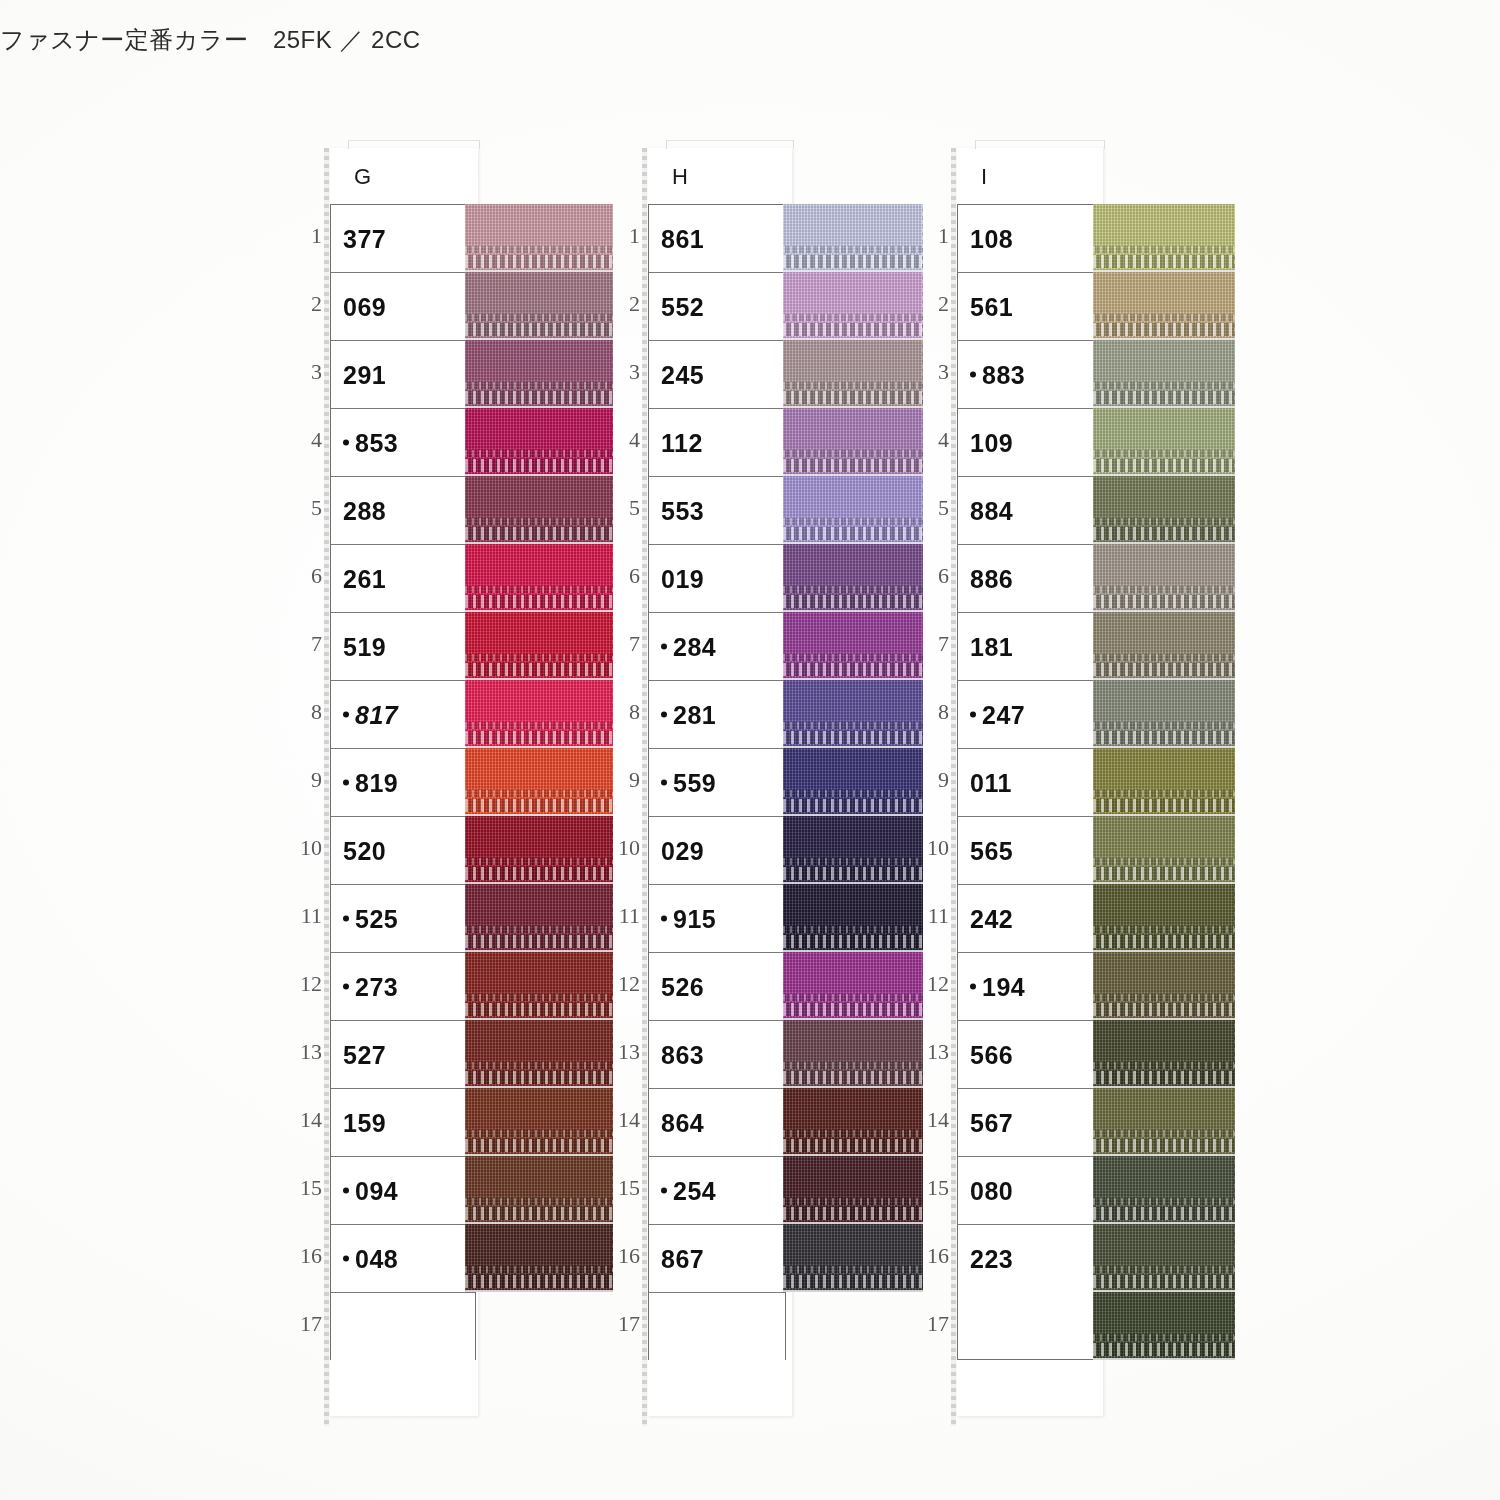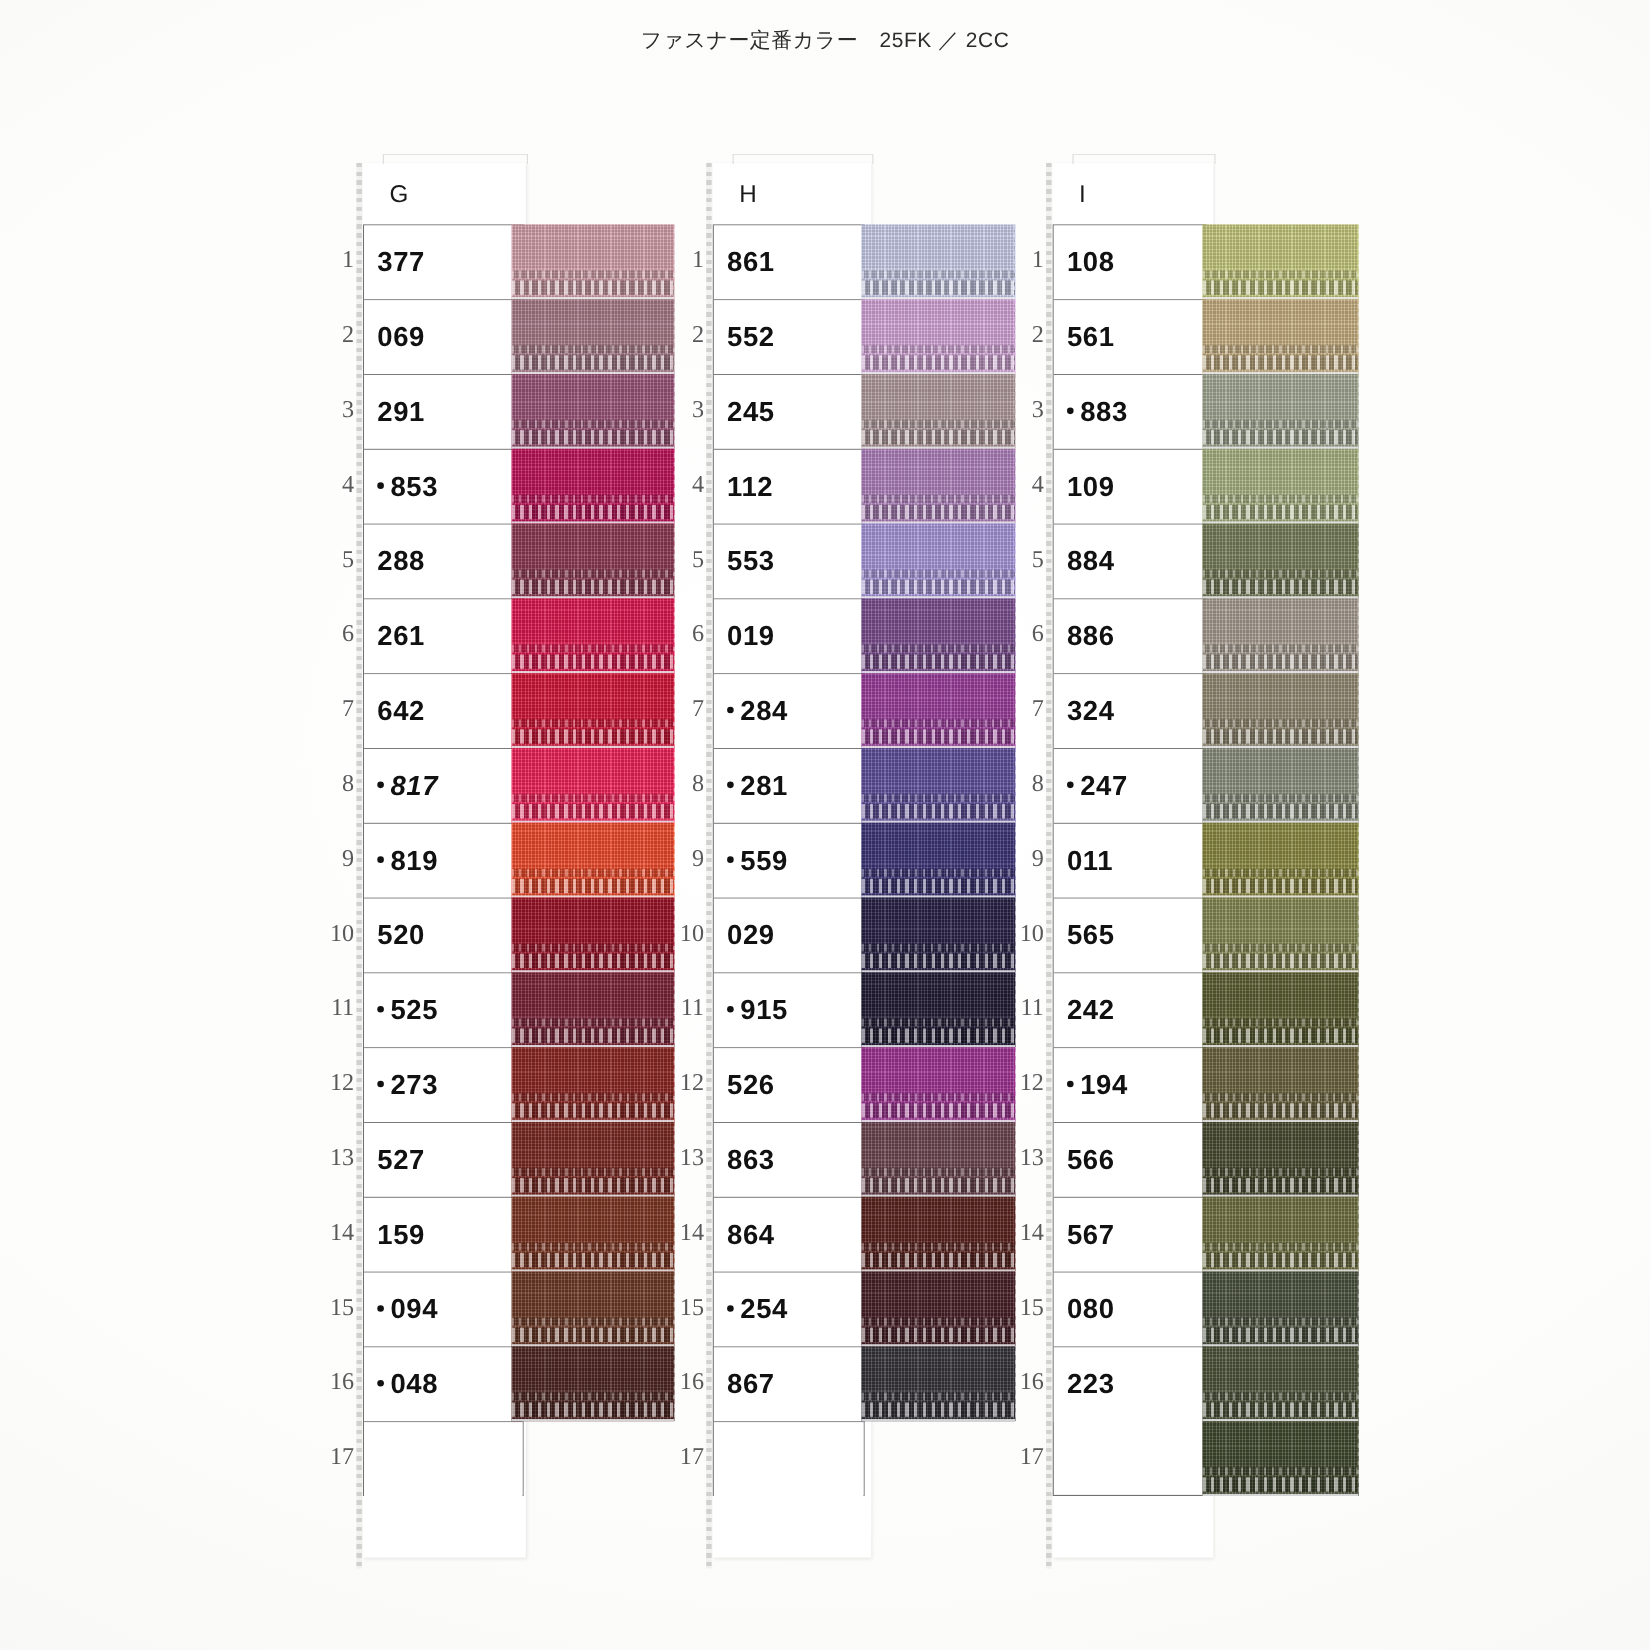--- a/index.html
+++ b/index.html
@@ -20,22 +20,21 @@
     background:
       radial-gradient(ellipse 120% 90% at 50% 45%, #ffffff 0%, #fcfcfb 55%, #f3f3f1 100%);
     z-index: 0;
   }
 
   #page-title {
     position: absolute;
     top: 24px;
     left: 0;
     width: 100%;
-    text-align: center;
-    font-size: 19px;
+    font-size: 24px;
     color: #2c2c2c;
     letter-spacing: 0.5px;
     font-family: "Liberation Sans", sans-serif;
     z-index: 5;
   }
 
   #cards-area {
     position: absolute;
     top: 148px;
     left: 0;
@@ -247,21 +246,21 @@
         <div class="code-row" style="height: 68px;">
           <span class="code-text"><span class="dot"></span>853</span>
         </div>
         <div class="code-row" style="height: 68px;">
           <span class="code-text">288</span>
         </div>
         <div class="code-row" style="height: 68px;">
           <span class="code-text">261</span>
         </div>
         <div class="code-row" style="height: 68px;">
-          <span class="code-text">642</span>
+          <span class="code-text">519</span>
         </div>
         <div class="code-row" style="height: 68px; font-style: italic;">
           <span class="code-text"><span class="dot"></span>817</span>
         </div>
         <div class="code-row" style="height: 68px;">
           <span class="code-text"><span class="dot"></span>819</span>
         </div>
         <div class="code-row" style="height: 68px;">
           <span class="code-text">520</span>
         </div>
@@ -633,21 +632,21 @@
         <div class="code-row" style="height: 68px;">
           <span class="code-text">109</span>
         </div>
         <div class="code-row" style="height: 68px;">
           <span class="code-text">884</span>
         </div>
         <div class="code-row" style="height: 68px;">
           <span class="code-text">886</span>
         </div>
         <div class="code-row" style="height: 68px;">
-          <span class="code-text">324</span>
+          <span class="code-text">181</span>
         </div>
         <div class="code-row" style="height: 68px;">
           <span class="code-text"><span class="dot"></span>247</span>
         </div>
         <div class="code-row" style="height: 68px;">
           <span class="code-text">011</span>
         </div>
         <div class="code-row" style="height: 68px;">
           <span class="code-text">565</span>
         </div>

